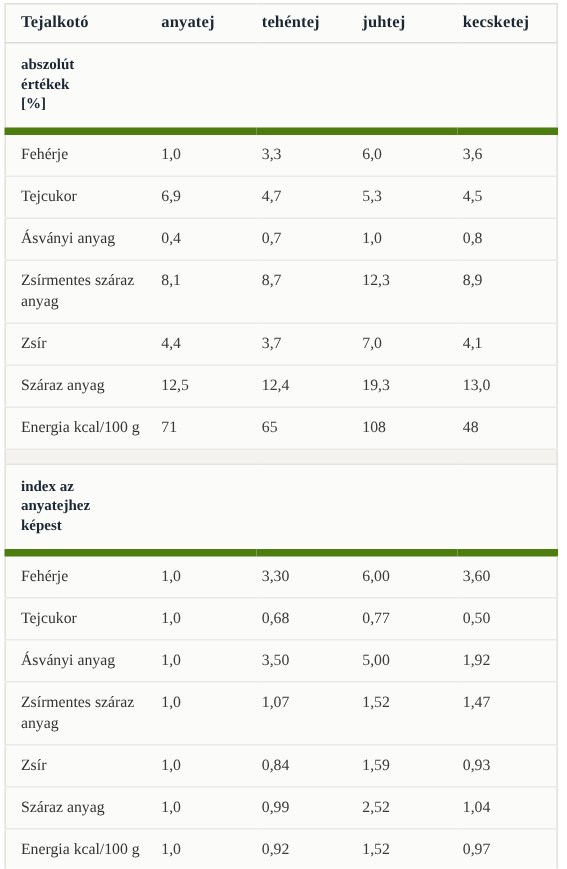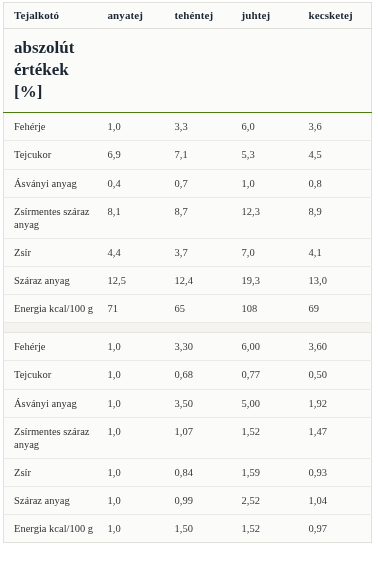--- a/index.html
+++ b/index.html
@@ -60,25 +60,25 @@
     font-size: 10.5px;
   }
   tbody td.col-data {
     padding-left: 4px;
     color: #3a3a3a;
   }
 
   tbody tr.section-row td {
     font-weight: bold;
     color: #1b2733;
-    font-size: 17px;
+    font-size: 10px;
     padding-top: 8px;
     padding-bottom: 9px;
     line-height: 1.3;
-    border-bottom: 1px solid #4d7c0f;
+    border-bottom: 5px solid #4d7c0f;
   }
 
   tbody tr.spacer-row td {
     height: 9px;
     padding: 0;
     background: #f4f3ef;
     border-bottom: 1px solid #e6e4de;
     border-top: 1px solid #e6e4de;
   }
 
@@ -133,21 +133,21 @@
         <td class="col-label">Fehérje</td>
         <td class="col-data">1,0</td>
         <td class="col-data">3,3</td>
         <td class="col-data">6,0</td>
         <td class="col-data">3,6</td>
       </tr>
 
       <tr>
         <td class="col-label">Tejcukor</td>
         <td class="col-data">6,9</td>
-        <td class="col-data">7,1</td>
+        <td class="col-data">4,7</td>
         <td class="col-data">5,3</td>
         <td class="col-data">4,5</td>
       </tr>
 
       <tr>
         <td class="col-label">
             <span class="lbl-wrap">Ásványi anyag</span>
           </td>
         <td class="col-data">0,4</td>
         <td class="col-data">0,7</td>
@@ -183,27 +183,38 @@
         <td class="col-data">13,0</td>
       </tr>
 
       <tr>
         <td class="col-label">
             <span class="lbl-wrap">Energia kcal/100 g</span>
           </td>
         <td class="col-data">71</td>
         <td class="col-data">65</td>
         <td class="col-data">108</td>
-        <td class="col-data">69</td>
+        <td class="col-data">48</td>
       </tr>
 
       <tr class="spacer-row">
         <td colspan="5"></td>
       </tr>
 
+      <tr class="section-row">
+        <td class="col-label">
+          <span class="lbl-wrap">index az</span>
+          <span class="lbl-wrap">anyatejhez</span>
+          <span class="lbl-wrap">képest</span>
+        </td>
+        <td class="col-data"></td>
+        <td class="col-data"></td>
+        <td class="col-data"></td>
+        <td class="col-data"></td>
+      </tr>
 
       <tr>
         <td class="col-label">Fehérje</td>
         <td class="col-data">1,0</td>
         <td class="col-data">3,30</td>
         <td class="col-data">6,00</td>
         <td class="col-data">3,60</td>
       </tr>
 
       <tr>
@@ -250,21 +261,21 @@
         <td class="col-data">0,99</td>
         <td class="col-data">2,52</td>
         <td class="col-data">1,04</td>
       </tr>
 
       <tr class="last-row">
         <td class="col-label">
             <span class="lbl-wrap">Energia kcal/100 g</span>
           </td>
         <td class="col-data">1,0</td>
-        <td class="col-data">1,50</td>
+        <td class="col-data">0,92</td>
         <td class="col-data">1,52</td>
         <td class="col-data">0,97</td>
       </tr>
 
     </tbody>
   </table>
 
 </div>
 
 </body></html>

